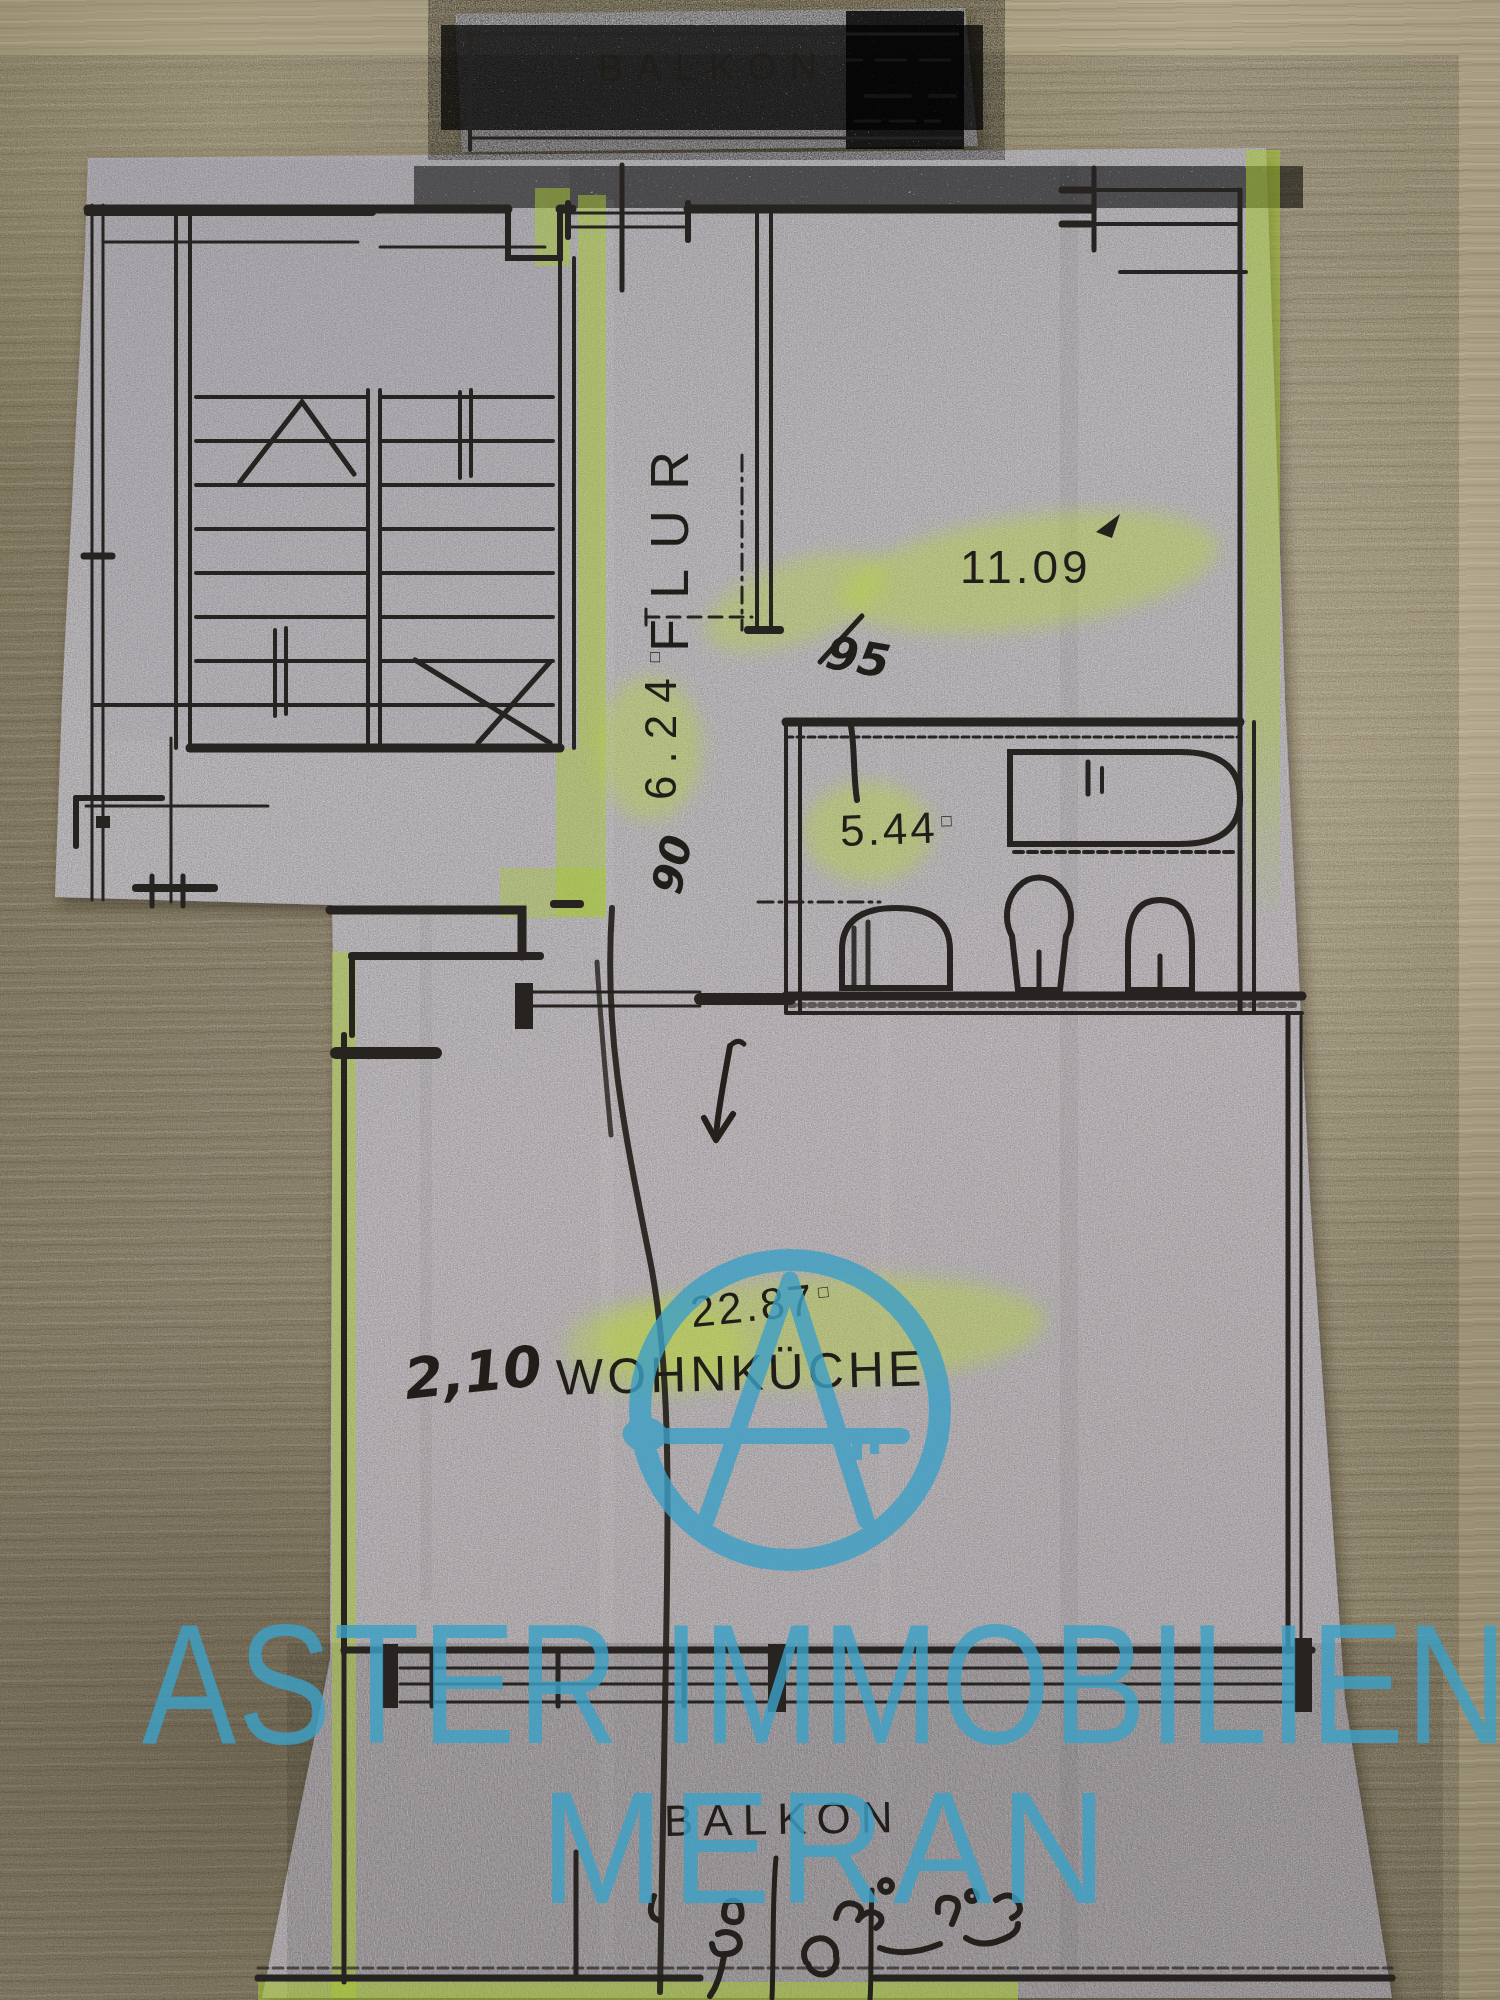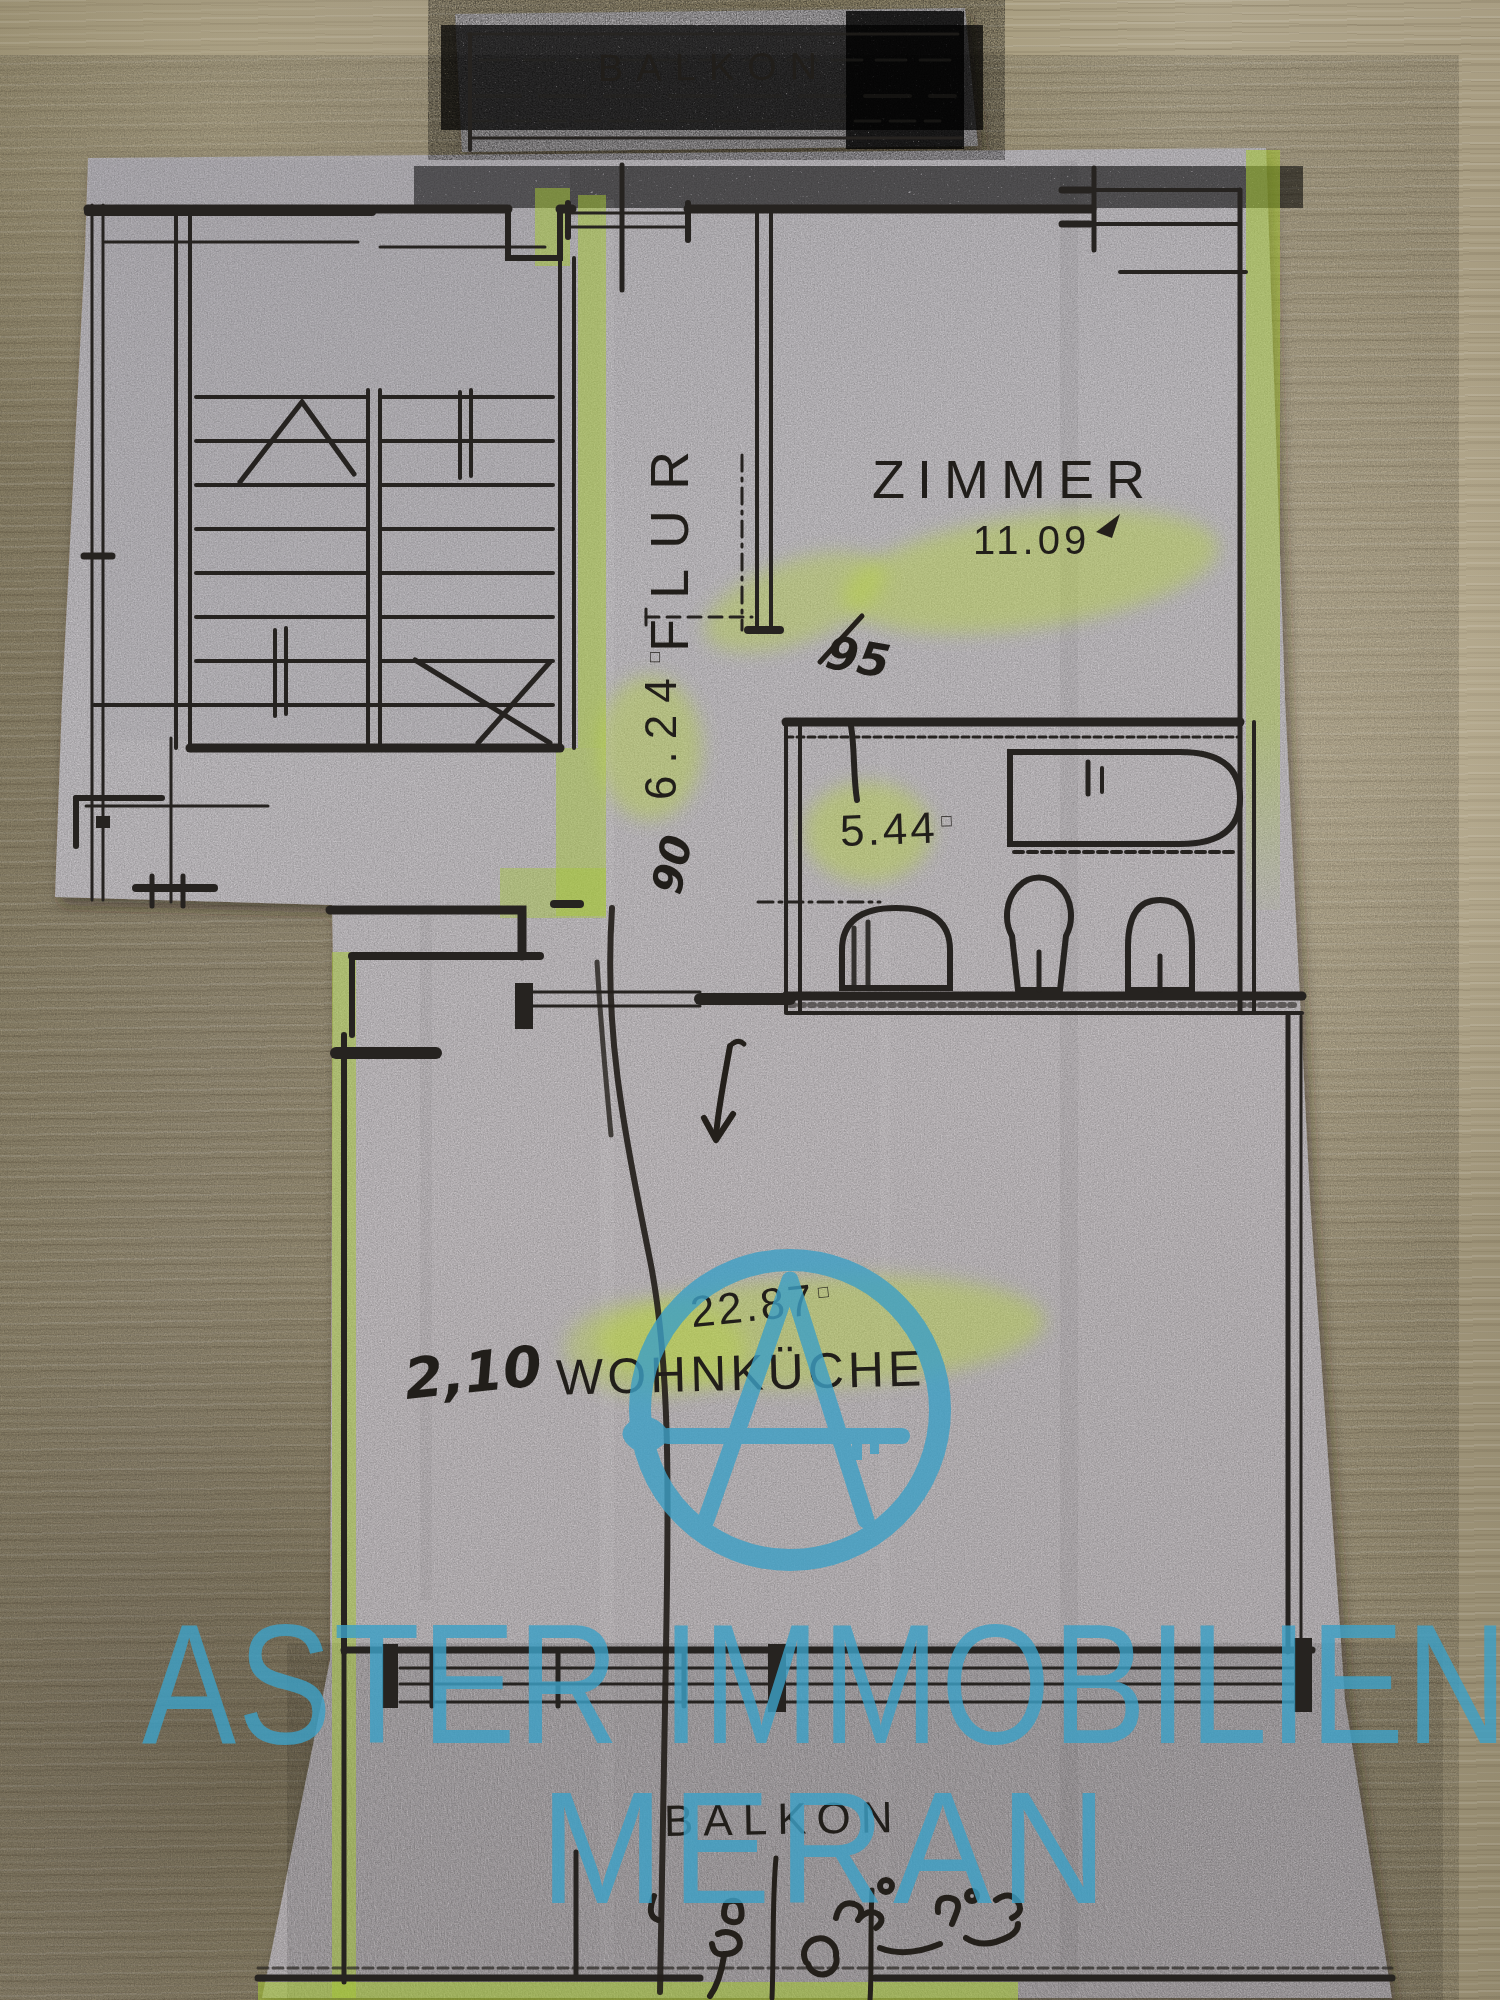--- a/index.html
+++ b/index.html
@@ -278,22 +278,21 @@
       <path d="M872,1890 C870,1930 872,1970 870,2000" stroke-width="5"></path>
     </g>
 
     <path d="M1096,532 L1120,514 L1112,538 Z" fill="#24201b" stroke="none"></path>
   </g>
 </svg>
 
 <div class="labels">
   <div class="lbl" style="left:598px;top:46px;font-size:38px;letter-spacing:13px;transform:rotate(-0.5deg);">BALKON</div>
 
-  <div class="lbl" style="left:872px;top:448px;font-size:54px;letter-spacing:12px;">ZIMMER</div>
-  <div class="lbl" style="left:960px;top:518px;font-size:40px;letter-spacing:4px;margin-left:13px;">11.09</div>
+  <div class="lbl" style="left:960px;top:540px;font-size:46px;letter-spacing:4px;">11.09</div>
 
   <div class="lbl" style="left:638px;top:652px;font-size:54px;letter-spacing:20px;transform:rotate(-90deg);transform-origin:0 0;">FLUR</div>
   <div class="lbl" style="left:636px;top:800px;font-size:44px;letter-spacing:12px;transform:rotate(-90deg);transform-origin:0 0;"><span>6.24</span><span class="sup">□</span></div>
 
   <div class="lbl" style="left:840px;top:804px;font-size:44px;letter-spacing:3px;transform:rotate(-2deg);"><span>5.44</span><span class="sup">□</span></div>
 
   <div class="lbl" style="left:690px;top:1280px;font-size:44px;letter-spacing:3px;transform:rotate(-6deg);"><span>22.87</span><span class="sup">□</span></div>
   <div class="lbl" style="left:556px;top:1344px;font-size:50px;letter-spacing:4px;transform:rotate(-1.5deg);">WOHNKÜCHE</div>
   <div class="lbl hand" style="left:404px;top:1340px;font-size:56px;transform:rotate(-6deg);">2,10</div>
 

